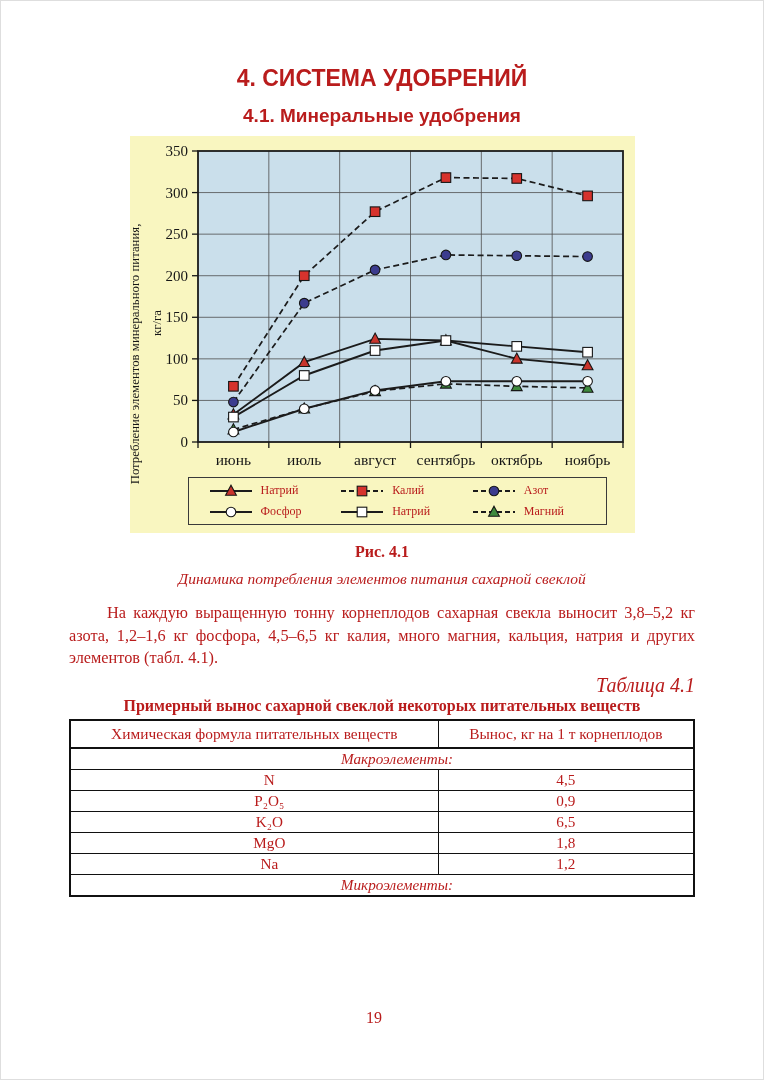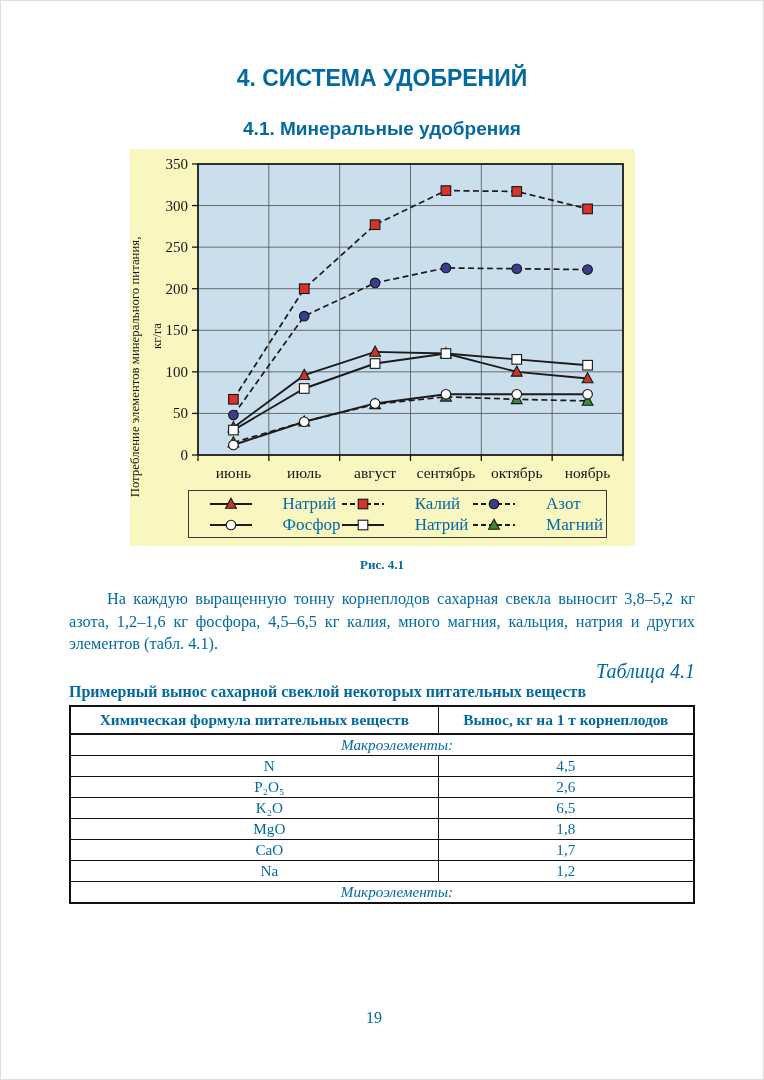--- a/index.html
+++ b/index.html
@@ -1,52 +1,52 @@
 <!DOCTYPE html>
 <html><head>
 <meta charset="utf-8">
 <style>
   * { margin:0; padding:0; box-sizing:border-box; }
   html,body { background:#f2f2f2; }
   .page {
     width:764px; height:1080px; margin:0 auto; background:#ffffff;
     border:1px solid #dedede; overflow:hidden; position:relative;
     padding:64px 68px 0 68px;
-    font-family:"Liberation Serif","DejaVu Serif",serif; color:#0369a1;
+    font-family:"Liberation Serif","DejaVu Serif",serif; color:#b91c1c;
   }
   .doc-title {
     font-family:"Liberation Sans","DejaVu Sans",sans-serif;
     font-size:23px; font-weight:bold; text-align:center; line-height:27px;
   }
   .doc-subtitle {
     font-family:"Liberation Sans","DejaVu Sans",sans-serif;
-    font-size:19px; font-weight:bold; text-align:center; line-height:22px; margin-top:26px;
+    font-size:19px; font-weight:bold; text-align:center; line-height:22px; margin-top:13px;
   }
   .body-par {
     font-size:16.3px; line-height:22.5px; text-align:justify; text-indent:38px; margin-top:13px;
   }
   .chart-wrap { width:505px; height:397px; margin:9px auto 0 auto; position:relative; }
   .chart-wrap svg { display:block; }
   .legend-box {
     position:absolute; left:58px; top:341px; width:419px; height:48px;
     border:1px solid #3a3a3a; display:grid; grid-template-columns:1fr 1fr 1fr;
     align-items:center; padding:2px 2px 2px 20px;
   }
   .legend-item { display:flex; align-items:center; gap:8px; height:21px; }
-  .legend-item span { font-size:17px; line-height:15px;margin-left:22px; }
-  .fig-label { text-align:center; font-weight:bold; font-size:13px; line-height:20px; margin-top:9px; }
+  .legend-item span { font-size:12px; line-height:15px; }
+  .fig-label { text-align:center; font-weight:bold; font-size:16px; line-height:20px; margin-top:9px; }
   .fig-caption { text-align:center; font-style:italic; font-size:15.5px; line-height:20px; margin-top:7px; }
   .table-label { text-align:right; font-style:italic; font-size:20px; line-height:20px; margin-top:5px; }
-  .table-title { text-align:left; font-weight:bold; font-size:16px; line-height:20px; margin-top:1px; }
+  .table-title { text-align:center; font-weight:bold; font-size:16px; line-height:20px; margin-top:1px; }
   table.nutrients {
     width:100%; margin-top:3px; border-collapse:collapse; border:2.2px solid #111;
     font-size:15.2px;
   }
   table.nutrients th {
-    border-bottom:2.2px solid #111; font-weight:bold; text-align:center;
+    border-bottom:2.2px solid #111; font-weight:normal; text-align:center;
     padding:4px 18px; line-height:18px; font-size:15.4px;
   }
   table.nutrients th:first-child { border-right:1.4px solid #111; }
   table.nutrients td {
     border-top:1.4px solid #111; text-align:center; padding:1px 2px; line-height:18px;
   }
   table.nutrients tr td:first-child { border-right:1.4px solid #111;padding-left:32px; }
   table.nutrients tr.section-row td { font-style:italic; border-right:none; }
   .page-number { position:absolute; left:0; right:16px; top:1008px; text-align:center; font-size:16px; }
 </style>
@@ -201,20 +201,21 @@
             <line x1="1" y1="7" x2="43" y2="7" stroke="#1b1b1b" stroke-width="1.8" stroke-dasharray="5,3"></line>
             <path d="M 22 1.2000000000000002 L 27.4 11.3 L 16.6 11.3 Z" fill="#3e8a3d" stroke="#161616" stroke-width="1.1"></path>
           </svg>
           <span>Магний</span>
         </div>
       </div>
   </div>
 
   <div class="fig-label">Рис. 4.1</div>
   <div class="fig-caption">
+    <div>Динамика потребления элементов питания сахарной свеклой</div>
   </div>
 
   <p class="body-par">На каждую выращенную тонну корнеплодов сахарная свекла выносит 3,8–5,2 кг азота, 1,2–1,6 кг фосфора, 4,5–6,5 кг калия, много магния, кальция, натрия и других элементов (табл. 4.1).</p>
 
   <div class="table-label">Таблица 4.1</div>
   <div class="table-title">Примерный вынос сахарной свеклой некоторых питательных веществ</div>
 
   <table class="nutrients">
     <colgroup>
         <col style="width:59%">
@@ -229,35 +230,31 @@
     <tbody id="table-body">
         <tr class="section-row">
           <td colspan="2">Макроэлементы:</td>
         </tr>
         <tr>
           <td>N</td>
           <td>4,5</td>
         </tr>
         <tr>
           <td>P₂O₅</td>
-          <td>2,6</td>
+          <td>0,9</td>
         </tr>
         <tr>
           <td>K₂O</td>
           <td>6,5</td>
         </tr>
         <tr>
           <td>MgO</td>
           <td>1,8</td>
         </tr>
         <tr>
-          <td>CaO</td>
-          <td>1,7</td>
-        </tr>
-        <tr>
           <td>Na</td>
           <td>1,2</td>
         </tr>
         <tr class="section-row">
           <td colspan="2">Микроэлементы:</td>
         </tr>
       </tbody>
   </table>
 
   <div class="page-number">19</div>

